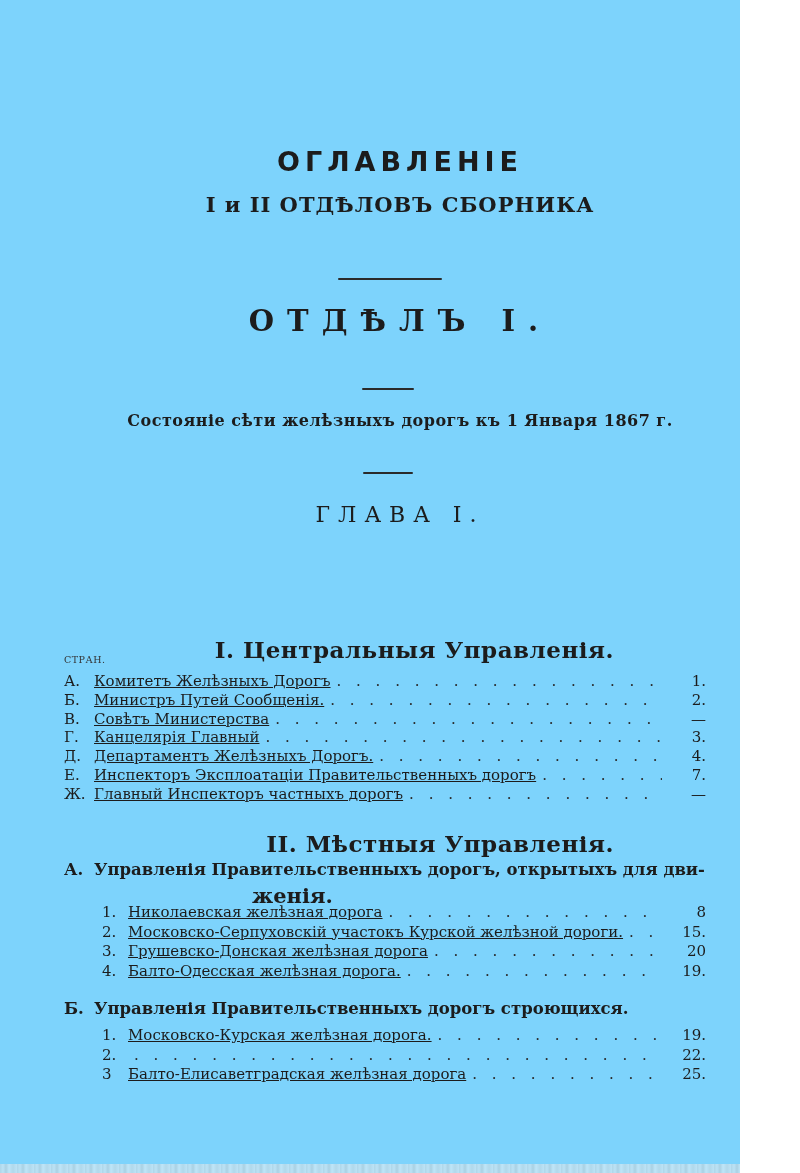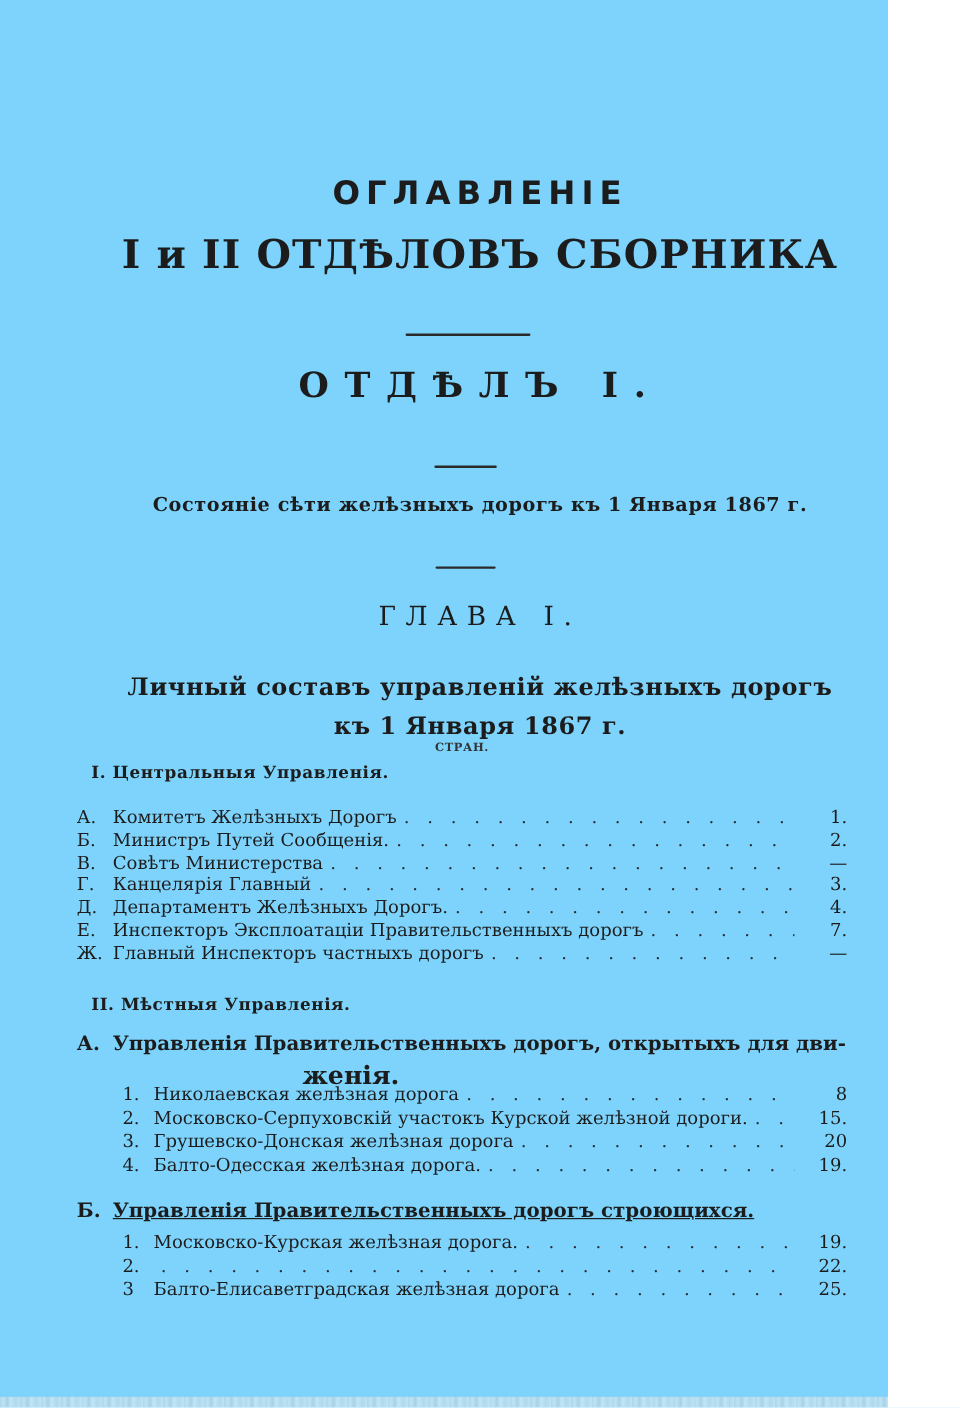--- a/index.html
+++ b/index.html
@@ -17,21 +17,21 @@
   .title{
     top:146px;
     font-family:"DejaVu Sans", sans-serif;
     font-weight:bold;
     font-size:27px;
     letter-spacing:5px;
   }
   .subtitle{
     top:192px;
     font-weight:bold;
-    font-size:33px;
+    font-size:21px;
     letter-spacing:1px;
   }
   .rule{height:2px;background:#2a2a2a;border-radius:1px;}
   .rule1{top:278px;left:338px;width:104px;}
   .rule2{top:388px;left:362px;width:52px;}
   .rule3{top:472px;left:363px;width:50px;}
 
   .otdel{
     top:304px;
     font-weight:bold;
@@ -51,57 +51,56 @@
   }
   .chapter-title{
     top:556px;
     font-weight:bold;
     font-size:20px;
     line-height:33px;
     letter-spacing:0.5px;
   }
 
   .sec-heading{
-    left:76px;width:560px;text-align:left;
-    font-weight:bold;
-    font-size:14px;
+    left:54px;width:560px;text-align:right;
+    font-weight:bold;
+    font-size:23px;
     letter-spacing:0.5px;
   }
   .sec1-heading{top:636px;}
   .sec2-heading{top:830px;}
 
   .stran{
-    top:618px;left:64px;width:642px;
-    text-align:center;
+    top:654px;left:64px;width:642px;
+    text-align:left;
     font-size:9.5px;
     letter-spacing:0.5px;
     color:#333;
-    font-weight:bold;
   }
 
   .rows{left:64px;width:642px;font-size:15px;}
   .rows1{top:672px;}
   .rowsA{top:903px;}
   .rowsB{top:1026px;}
   .row{display:flex;align-items:baseline;height:18.8px;white-space:nowrap;}
   .rowsA .row,.rowsB .row{height:19.5px;}
   .lbl{flex:0 0 30px;}
   .rowsA .lbl,.rowsB .lbl{flex:0 0 26px;margin-left:38px;}
-  .txt{flex:0 0 auto;}
+  .txt{flex:0 0 auto;text-decoration:underline;}
   .leader{flex:1 1 auto;overflow:hidden;white-space:nowrap;padding:0 6px;color:#2a2a2a;}
   .leader::before{
     content:". . . . . . . . . . . . . . . . . . . . . . . . . . . . . . . . . . . . . . . . . . . . . . . . . . . . . . . . . . . .";
     letter-spacing:5px;
   }
   .pg{flex:0 0 44px;text-align:right;}
 
   .subA-l1{top:860px;left:64px;width:680px;font-weight:bold;font-size:16.5px;}
   .subA-l1 .sub-lbl{display:inline-block;width:30px;font-weight:bold;}
   .subA-l2{top:883px;left:252px;font-weight:bold;font-size:21px;}
-  .subB-heading{top:999px;left:64px;width:680px;font-weight:bold;font-size:16.5px;text-decoration:underline;}
+  .subB-heading{top:999px;left:64px;width:680px;font-weight:bold;font-size:16.5px;}
   .subB-heading .sub-lbl{display:inline-block;width:30px;}
 
   .scan-strip{
     top:1164px;left:0;width:800px;height:9px;
     background:repeating-linear-gradient(90deg,
       #d9d9d9 0px, #efefef 3px, #cfcfcf 6px, #f5f5f5 9px, #dddddd 13px, #f1f1f1 17px);
     opacity:0.55;
     filter:blur(0.6px);
   }
 </style>
@@ -118,24 +117,20 @@
   <div class="abs center otdel">ОТДѢЛЪ I.</div>
 
   <div class="abs rule rule2"></div>
 
   <div class="abs center sostoyanie">Состояніе сѣти желѣзныхъ дорогъ къ 1 Января 1867 г.</div>
 
   <div class="abs rule rule3"></div>
 
   <div class="abs center glava">ГЛАВА I.</div>
 
-  <div class="abs center chapter-title">
-    <div>Личный составъ управленій желѣзныхъ дорогъ</div>
-    <div>къ 1 Января 1867 г.</div>
-  </div>
 
   <div class="abs sec-heading sec1-heading">I. Центральныя Управленія.</div>
   <div class="abs stran">СТРАН.</div>
 
   <div class="abs rows rows1">
     <div class="row">
       <span class="lbl">А.</span>
       <span class="txt">Комитетъ Желѣзныхъ Дорогъ</span>
       <span class="leader"></span>
       <span class="pg">1.</span>

